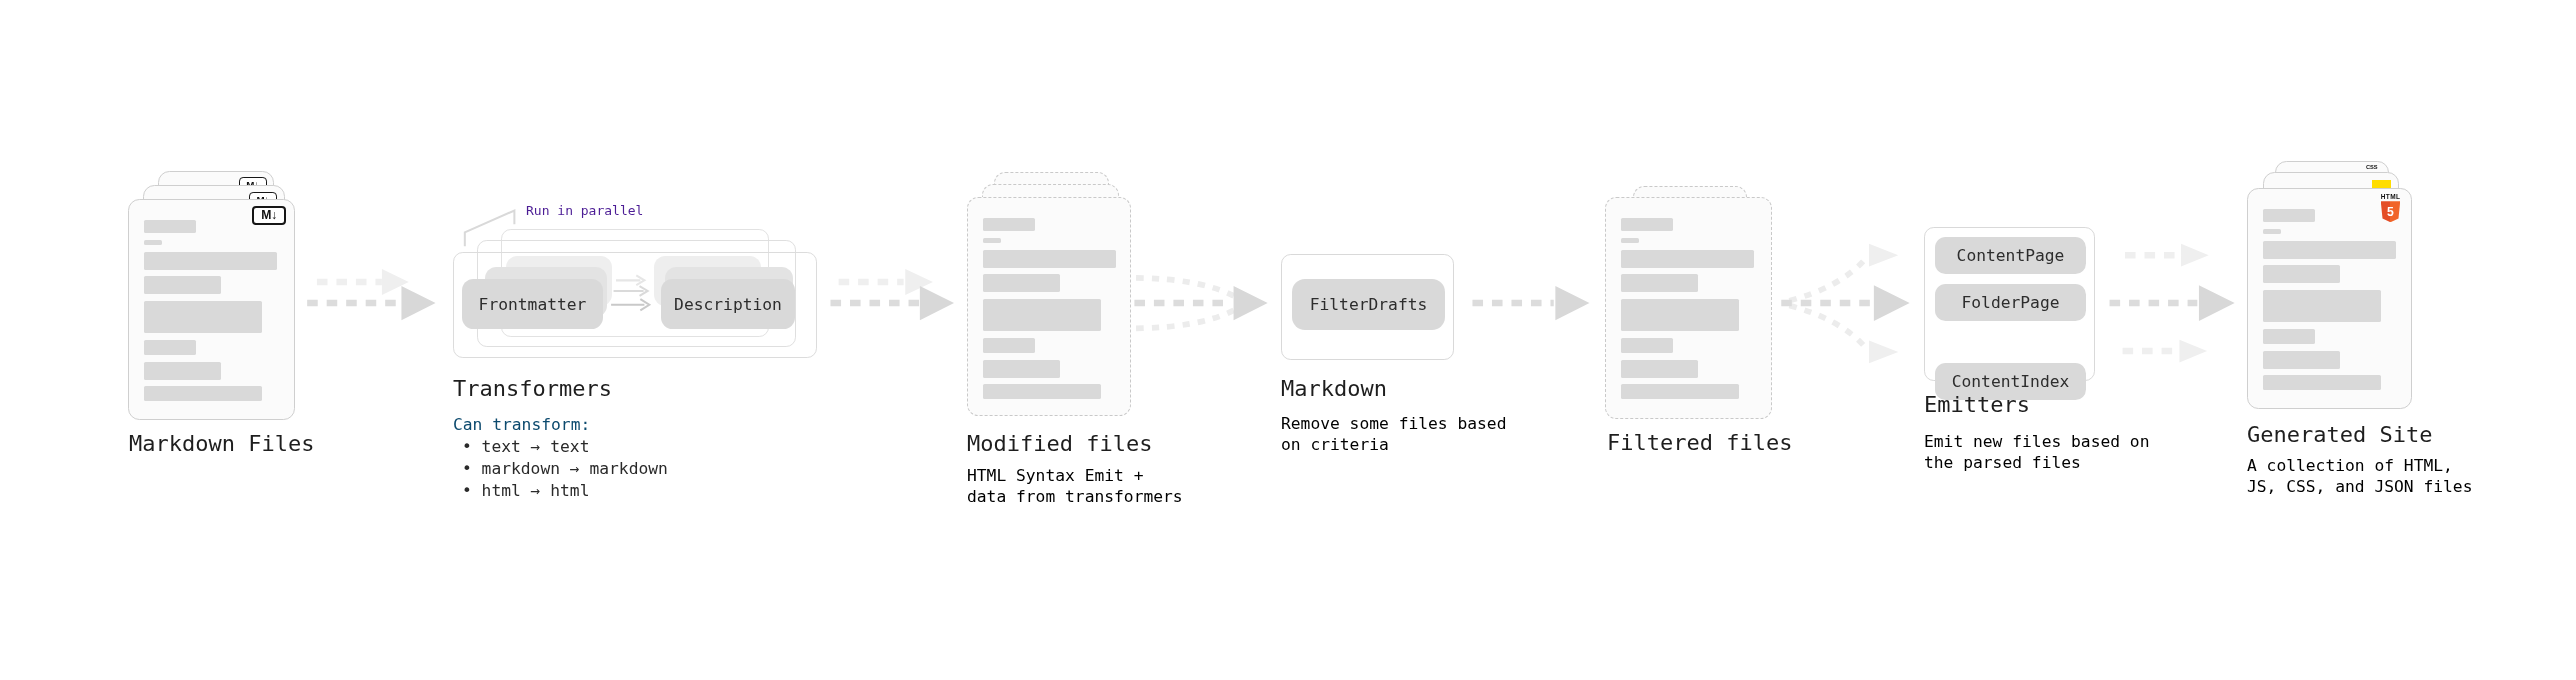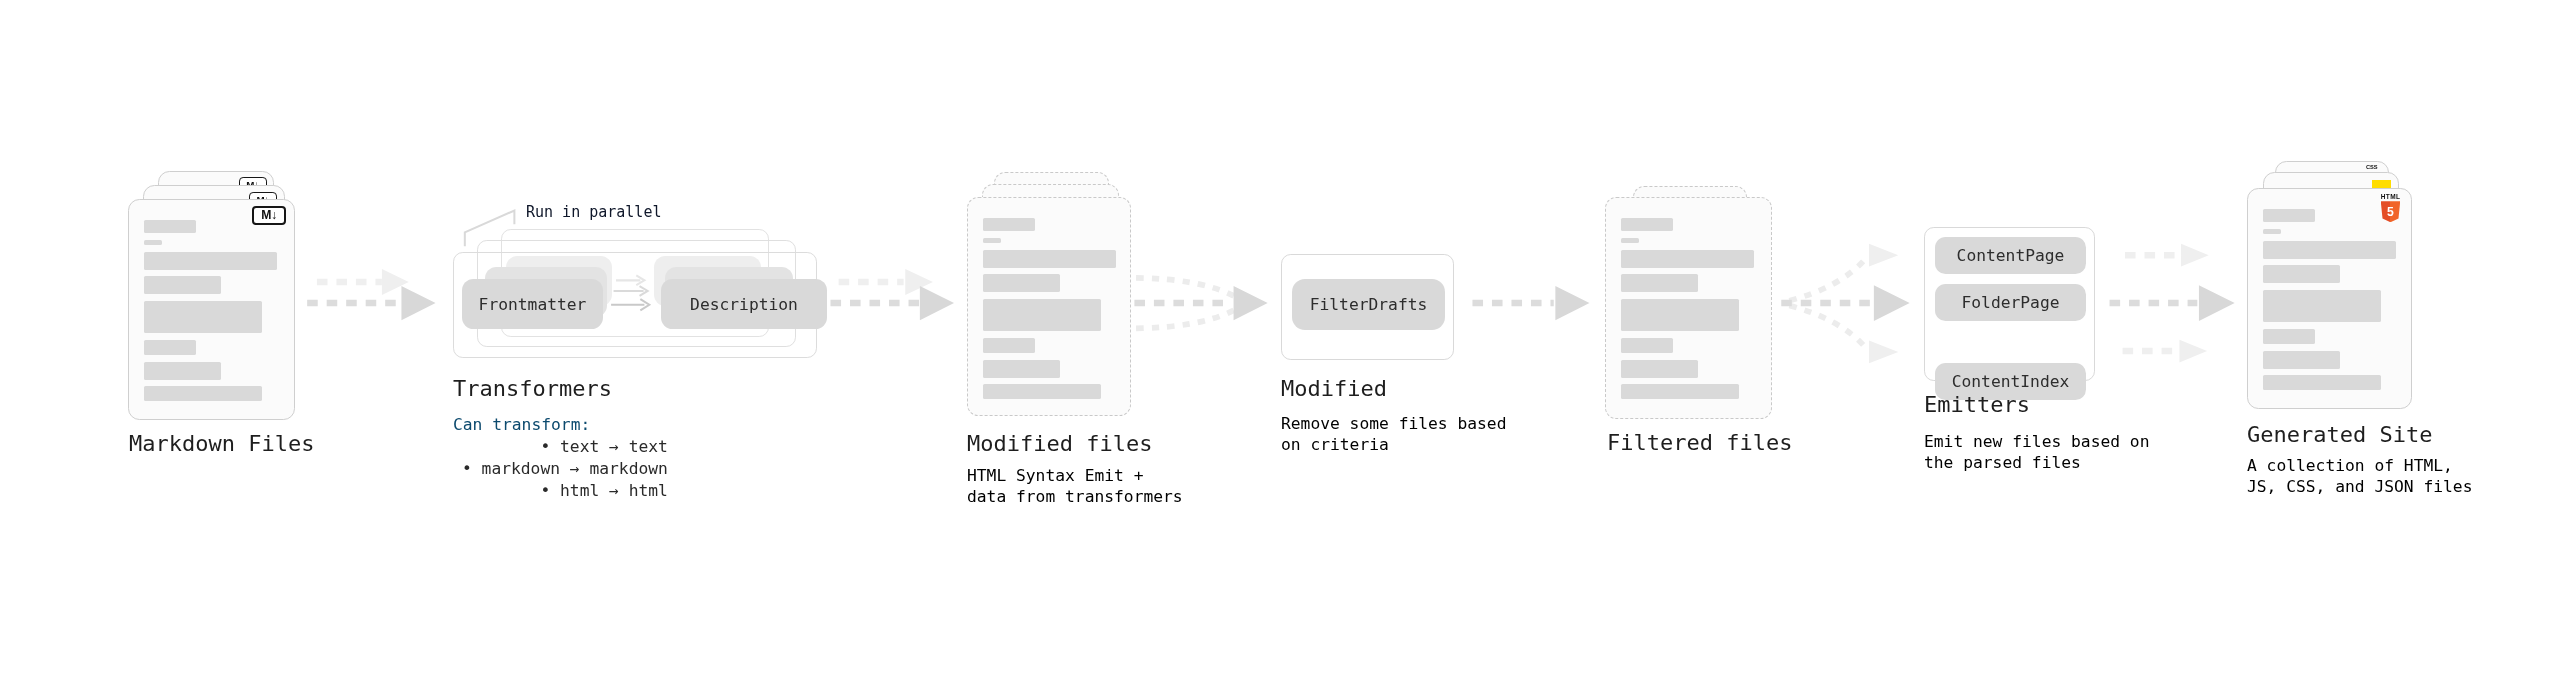--- a/index.html
+++ b/index.html
@@ -23,21 +23,21 @@
   .title{position:absolute;font-weight:500;font-size:22px;line-height:1.15;color:#1e1e1e;white-space:nowrap;}
   .desc{position:absolute;font-size:16.3px;line-height:21px;color:#000000;white-space:pre-line;}
   .note-heading{position:absolute;font-size:16.3px;line-height:22px;color:#0c4a6e;white-space:nowrap;}
   .bullets{position:absolute;font-size:16.3px;line-height:22px;color:#2a2a2a;white-space:nowrap;}
 
   .obox{position:absolute;border:1.6px solid #dcdcdc;border-radius:9.8px;box-sizing:border-box;}
   .obox.filled{background:#ffffff;border-color:#d9d9d9;}
   .pill{position:absolute;background:#d9d9d9;border-radius:11.4px;display:flex;align-items:center;justify-content:center;
         font-size:16.3px;color:#2d2d2d;white-space:nowrap;}
   .ghost{position:absolute;border-radius:11.4px;}
-  .parallel-label{position:absolute;font-size:15px;color:#0f172a;white-space:nowrap;}
+  .parallel-label{position:absolute;font-size:13px;color:#4c1d95;white-space:nowrap;}
 
   .md-icon{position:absolute;background:#ffffff;border:2px solid #161616;border-radius:4.1px;
            display:flex;align-items:center;justify-content:center;
            font-family:"Liberation Sans",sans-serif;font-weight:700;color:#111;box-sizing:border-box;}
   .md-icon.big{width:34px;height:19.5px;font-size:12.2px;letter-spacing:-0.4px;}
   .md-icon.small{width:28px;height:15.4px;font-size:9.8px;border-width:1.6px;letter-spacing:-0.4px;}
 
   .css-badge{position:absolute;width:21px;text-align:center;font-family:"Liberation Sans",sans-serif;}
   .css-badge .css-txt{font-size:5.7px;font-weight:700;color:#111;line-height:5.7px;display:block;}
   .css-badge .css-bar{display:block;width:11.4px;height:2.4px;background:#2964f2;margin:0.8px auto 0;}
@@ -139,25 +139,25 @@
     <div class="obox" style="left:453px;top:252px;width:364px;height:106px;"></div>
 
     <div class="parallel-label" style="left:526px;top:203px;">Run in parallel</div>
 
     <div class="ghost" style="left:506px;top:256px;width:106px;height:50px;background:#eeeeee;"></div>
     <div class="ghost" style="left:485px;top:267px;width:122px;height:50px;background:#e3e3e3;"></div>
     <div class="pill" style="left:462px;top:279px;width:141px;height:50px;">Frontmatter</div>
 
     <div class="ghost" style="left:654px;top:256px;width:107px;height:50px;background:#eeeeee;"></div>
     <div class="ghost" style="left:665px;top:267px;width:128px;height:50px;background:#e3e3e3;"></div>
-    <div class="pill" style="left:661px;top:279px;width:166px;height:50px;">Description</div>
+    <div class="pill" style="left:661px;top:279px;width:134px;height:50px;">Description</div>
 
     <div class="title" style="left:453px;top:376px;">Transformers</div>
     <div class="note-heading" style="left:453px;top:414px;">Can transform:</div>
-    <div class="bullets" style="left:462px;top:436px;text-align:right;">
+    <div class="bullets" style="left:462px;top:436px;">
       <div>• text → text</div>
       <div>• markdown → markdown</div>
       <div>• html → html</div>
     </div>
   </div>
 
   <div>
     <div class="card dashed" style="left:994px;top:172px;width:115px;height:45px;z-index:1;"></div>
     <div class="card dashed" style="left:982px;top:184px;width:137px;height:45px;z-index:2;"></div>
     <div class="card dashed" style="left:967px;top:197px;width:164px;height:219px;z-index:3;">
@@ -173,21 +173,21 @@
       </div>
     </div>
     <div class="title" style="left:967px;top:431px;">Modified files</div>
     <div class="desc" style="left:967px;top:465px;">HTML Syntax Emit +
 data from transformers</div>
   </div>
 
   <div>
     <div class="obox filled" style="left:1281px;top:254px;width:173px;height:106px;"></div>
     <div class="pill" style="left:1292px;top:279px;width:153px;height:51px;border-radius:13px;">FilterDrafts</div>
-    <div class="title" style="left:1281px;top:376px;">Modified</div>
+    <div class="title" style="left:1281px;top:376px;">Markdown</div>
     <div class="desc" style="left:1281px;top:413px;">Remove some files based
 on criteria</div>
   </div>
 
   <div>
     <div class="card dashed" style="left:1633px;top:186px;width:114px;height:45px;z-index:1;"></div>
     <div class="card dashed" style="left:1605px;top:197px;width:167px;height:222px;z-index:2;">
       <div class="bars">
         <div class="bar"></div>
           <div class="bar"></div>

